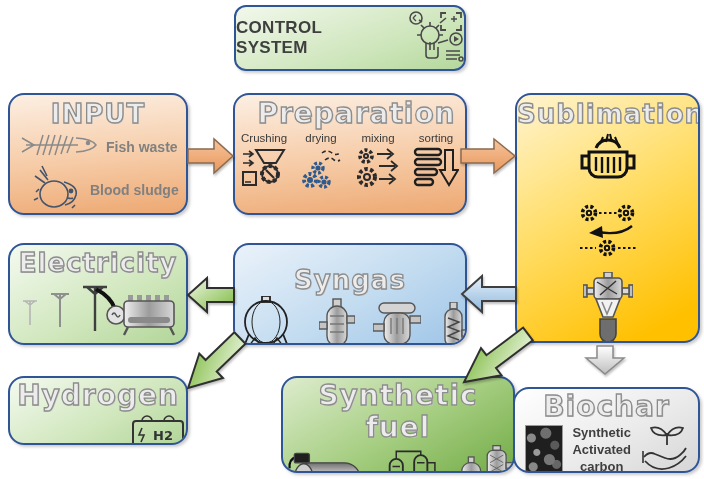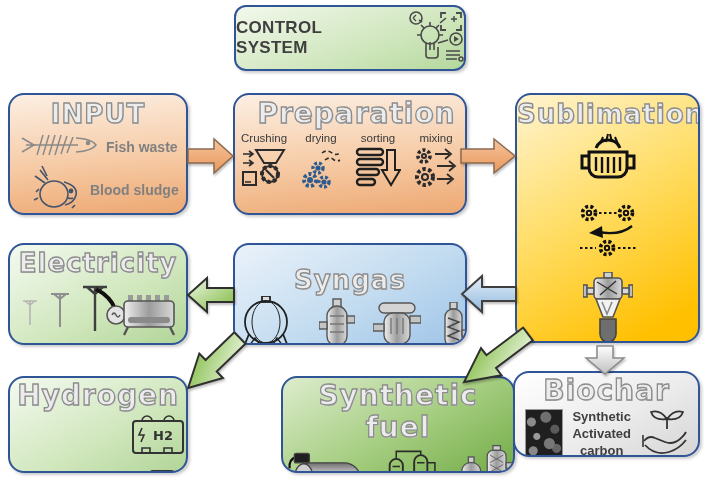--- a/index.html
+++ b/index.html
@@ -18,25 +18,25 @@
   .b-input{left:8px;top:93px;width:180px;height:122px;
        background:linear-gradient(175deg,#fcefe3 0%,#f6cba6 55%,#eda872 100%);}
   .b-preparation{left:233px;top:93px;width:234px;height:122px;
        background:linear-gradient(175deg,#fcefe3 0%,#f6cba6 55%,#eda872 100%);}
   .b-sublimation{left:515px;top:93px;width:185px;height:250px;
        background:linear-gradient(150deg,#fff4d1 0%,#ffdd66 45%,#ffc000 90%);}
   .b-electricity{left:8px;top:243px;width:180px;height:102px;
        background:linear-gradient(150deg,#f4faf0 0%,#cfe6bb 60%,#b1d598 100%);}
   .b-syngas{left:233px;top:243px;width:234px;height:102px;
        background:linear-gradient(150deg,#eaf2fa 0%,#c3dcf0 55%,#9fc5e8 100%);}
-  .b-hydrogen{left:8px;top:376px;width:180px;height:97px;
+  .b-hydrogen{left:8px;top:376px;width:180px;height:69px;
        background:linear-gradient(150deg,#f4faf0 0%,#cfe6bb 60%,#b1d598 100%);}
   .b-synfuel{left:233px;top:376px;width:234px;height:97px;
        background:linear-gradient(150deg,#ddeccd 0%,#a4cd7f 55%,#74ac48 100%);margin-left:48px;}
-  .b-biochar{left:513px;top:371px;width:187px;height:86px;
+  .b-biochar{left:513px;top:387px;width:187px;height:86px;
        background:linear-gradient(150deg,#ffffff 0%,#ececec 55%,#d6d6d6 100%);}
   
   .input-row{display:flex;align-items:center;gap:8px;padding-left:10px;}
   .gray-label{color:#808080;font-weight:bold;font-size:14px;}
   .prep-steps{display:flex;justify-content:space-around;padding:2px 6px 0 6px;gap:12px;}
   .prep-step{display:flex;flex-direction:column;align-items:center;width:25%;}
   .prep-label{font-size:11.5px;color:#3a3a3a;margin-bottom:2px;}
   .icon-row{display:flex;align-items:flex-end;justify-content:center;gap:14px;}
   .subl-col{display:flex;flex-direction:column;align-items:center;gap:10px;margin-top:2px;}
   .biochar-row{display:flex;align-items:center;justify-content:space-between;padding:0 10px;}
@@ -161,40 +161,40 @@
             <circle cx="18" cy="22" r="5" stroke-dasharray="2.8 2" stroke-width="3.4"></circle>
               <circle cx="18" cy="22" r="1.6" fill="#2E5B8F"></circle>
             <circle cx="10" cy="34" r="6" stroke-dasharray="3 2.2" stroke-width="3.8"></circle>
               <circle cx="10" cy="34" r="2" fill="#2E5B8F"></circle>
             <circle cx="24" cy="36" r="5" stroke-dasharray="2.8 2" stroke-width="3.4"></circle>
               <circle cx="24" cy="36" r="1.6" fill="#2E5B8F"></circle>
           </svg>
         </span>
       </div>
       <div class="prep-step">
+        <span class="prep-label">mixing</span>
+        <span>
+          <svg width="46" height="44" viewBox="0 0 46 44" fill="none" stroke="#2b2b2b" stroke-width="2">
+            <circle cx="11" cy="10" r="6" stroke-dasharray="3 2.2" stroke-width="3.6"></circle>
+              <circle cx="11" cy="10" r="2"></circle>
+            <circle cx="12" cy="31" r="8" stroke-dasharray="3.4 2.4" stroke-width="4"></circle>
+              <circle cx="12" cy="31" r="3"></circle>
+            <path d="M22,8 h14 M32,3 l6,5 -6,5 M24,20 h16 M36,15 l6,5 -6,5 M24,33 h14 M34,28 l6,5 -6,5" stroke-width="1.8"></path>
+          </svg>
+        </span>
+      </div>
+      <div class="prep-step">
         <span class="prep-label">sorting</span>
         <span>
           <svg width="46" height="44" viewBox="0 0 46 44" fill="none" stroke="#1f1f1f" stroke-width="2.4">
             <rect x="2" y="3" width="26" height="6" rx="3"></rect>
             <rect x="2" y="13" width="26" height="6" rx="3"></rect>
             <rect x="2" y="23" width="22" height="6" rx="3"></rect>
             <rect x="2" y="33" width="18" height="6" rx="3"></rect>
             <path d="M32,4 h8 v20 h5 l-9,15 -9,-15 h5 z" stroke-width="2"></path>
-          </svg>
-        </span>
-      </div>
-      <div class="prep-step">
-        <span class="prep-label">mixing</span>
-        <span>
-          <svg width="46" height="44" viewBox="0 0 46 44" fill="none" stroke="#2b2b2b" stroke-width="2">
-            <circle cx="11" cy="10" r="6" stroke-dasharray="3 2.2" stroke-width="3.6"></circle>
-              <circle cx="11" cy="10" r="2"></circle>
-            <circle cx="12" cy="31" r="8" stroke-dasharray="3.4 2.4" stroke-width="4"></circle>
-              <circle cx="12" cy="31" r="3"></circle>
-            <path d="M22,8 h14 M32,3 l6,5 -6,5 M24,20 h16 M36,15 l6,5 -6,5 M24,33 h14 M34,28 l6,5 -6,5" stroke-width="1.8"></path>
           </svg>
         </span>
       </div>
     </div>
   </div>
 
   <div class="box b-sublimation">
     <div class="box-title" style="margin-top:5px;">Sublimation</div>
     <div class="subl-col">
       <span>

